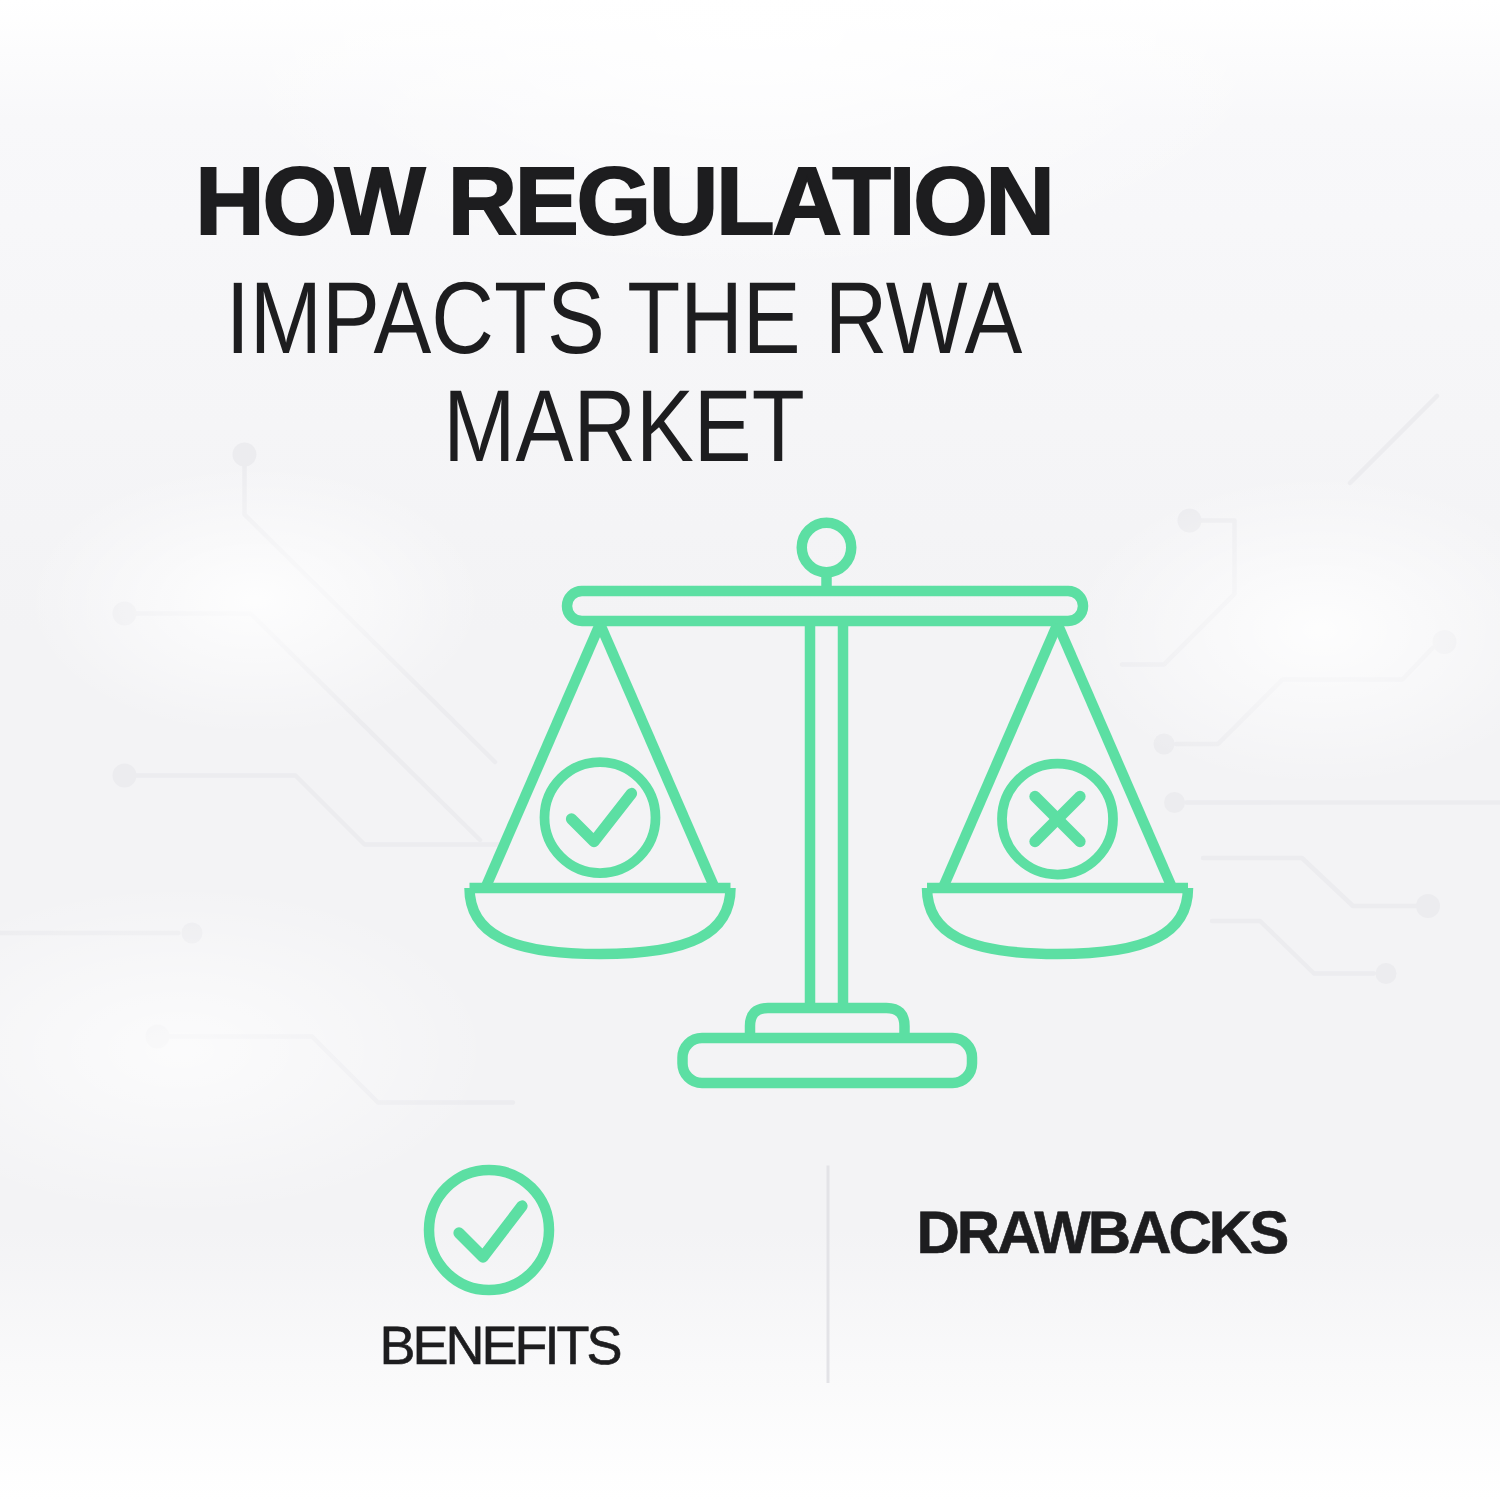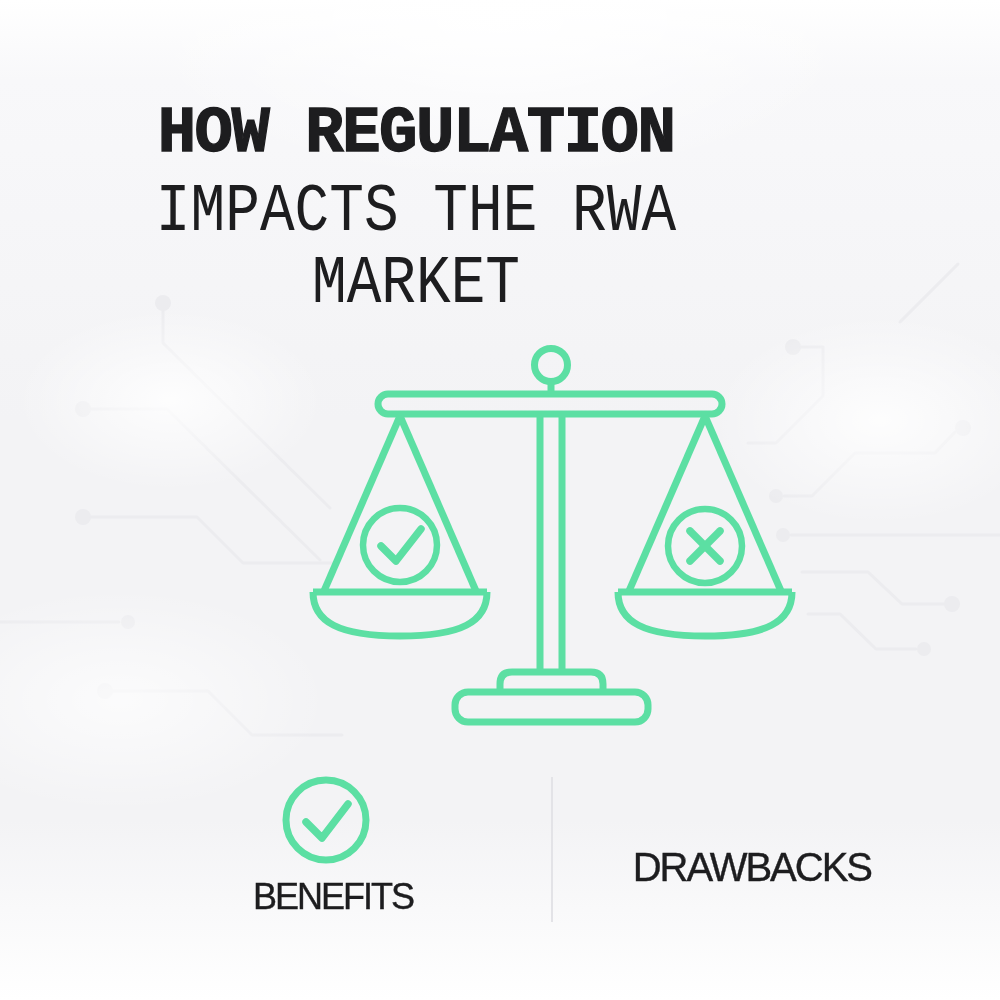--- a/index.html
+++ b/index.html
@@ -24,21 +24,21 @@
       radial-gradient(300px 160px at 12% 70%, rgba(255,255,255,.7),  rgba(255,255,255,0) 70%);
   }
   svg{display:block;}
   .layer{position:absolute; left:0; top:0; width:1000px; height:1000px;}
 
   
   .circuit path{stroke:var(--circuit); stroke-width:3; fill:none; stroke-linejoin:round; stroke-linecap:round;}
   .circuit circle{fill:var(--circuit); stroke:none;}
 
   
-  .title{position:absolute; left:0; top:100px; width:832px; text-align:center; color:var(--text);font-family:Liberation Mono, monospace;}
+  .title{position:absolute; left:0; top:100px; width:832px; text-align:center; color:var(--text);}
   .t1{
     font-size:64px; line-height:68px; font-weight:700; letter-spacing:-1.5px;
     -webkit-text-stroke:1.3px currentColor;
   }
   .t2{
     margin-top:8px; font-size:68px; line-height:72px; font-weight:400; letter-spacing:0;
     transform:scaleX(0.85); transform-origin:50% 50%;
   }
 
   
@@ -50,23 +50,23 @@
   
   .benefits-icon{position:absolute; left:279px; top:773px; width:94px; height:94px;}
   .benefits-icon circle,.benefits-icon path{fill:none; stroke:var(--accent);}
   .benefits-label{
     position:absolute; left:223px; top:876px; width:220px; text-align:center;
     font-size:36px; line-height:42px; letter-spacing:-2px; font-weight:500;
     -webkit-text-stroke:0.4px currentColor; color:var(--text);
   }
   .v-divider{position:absolute; left:551px; top:777px; width:2px; height:145px; background:var(--divider);}
   .drawbacks-label{
-    position:absolute; left:611px; top:801px; width:260px; text-align:right;
-    font-size:40px; line-height:42px; letter-spacing:-2px; font-weight:400;
-    -webkit-text-stroke:0.4px currentColor; color:var(--text);margin-top:45px;
+    position:absolute; left:611px; top:801px; width:260px; text-align:left;
+    font-size:40px; line-height:42px; letter-spacing:-2px; font-weight:700;
+    -webkit-text-stroke:0.4px currentColor; color:var(--text);
   }
 </style>
 </head>
 <body>
 
 <div class="poster">
 
   <svg class="layer circuit" viewBox="0 0 1000 1000" aria-hidden="true">
 
     <circle cx="163" cy="303" r="8"></circle>

